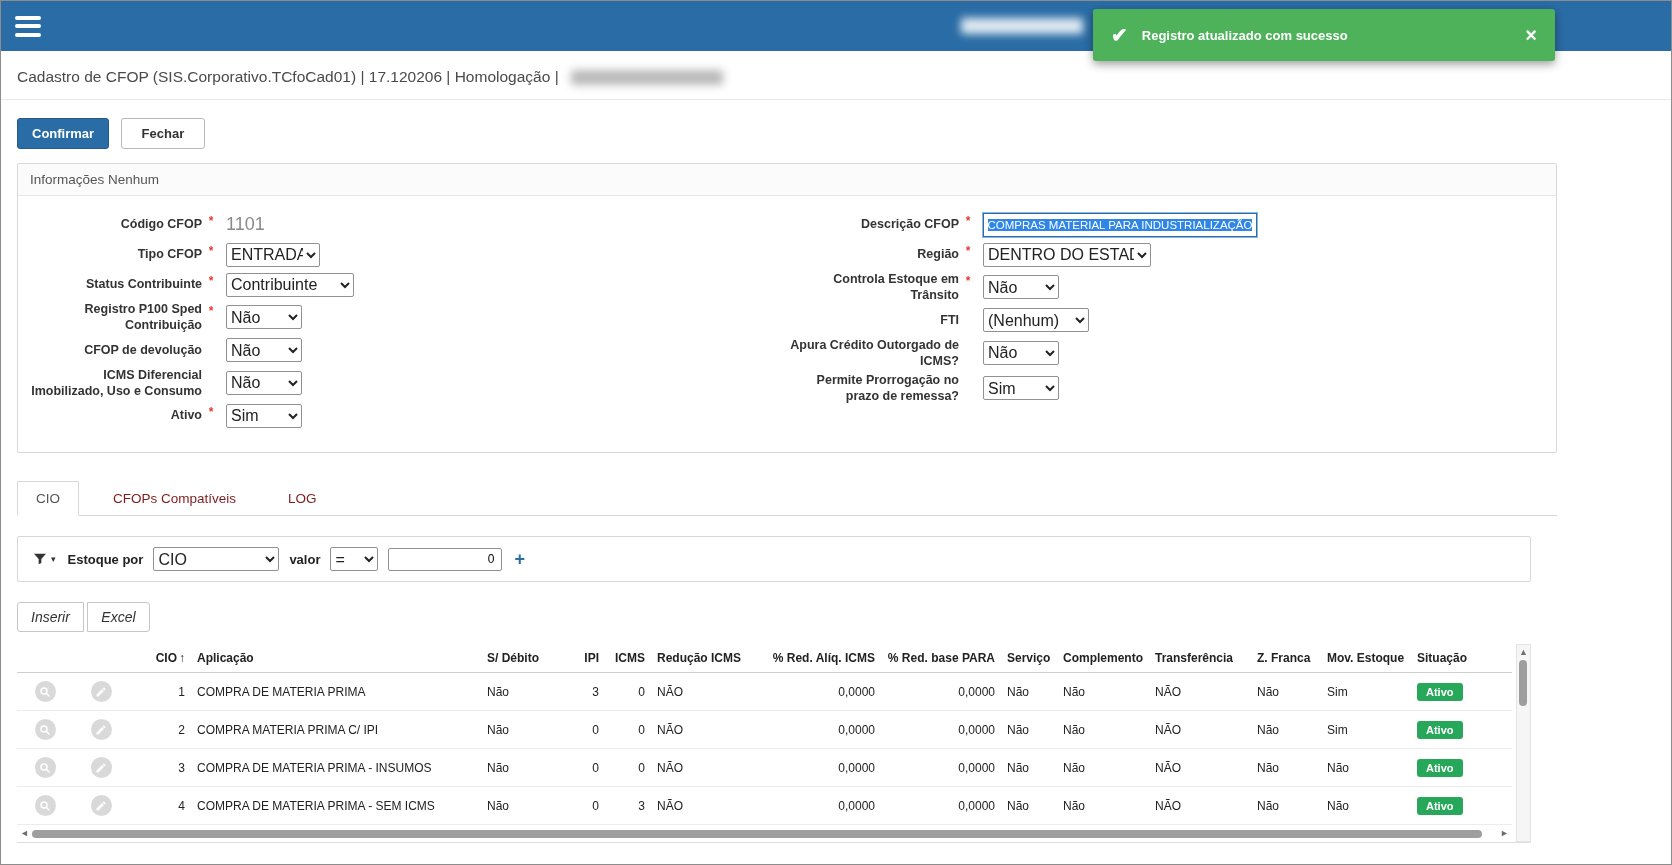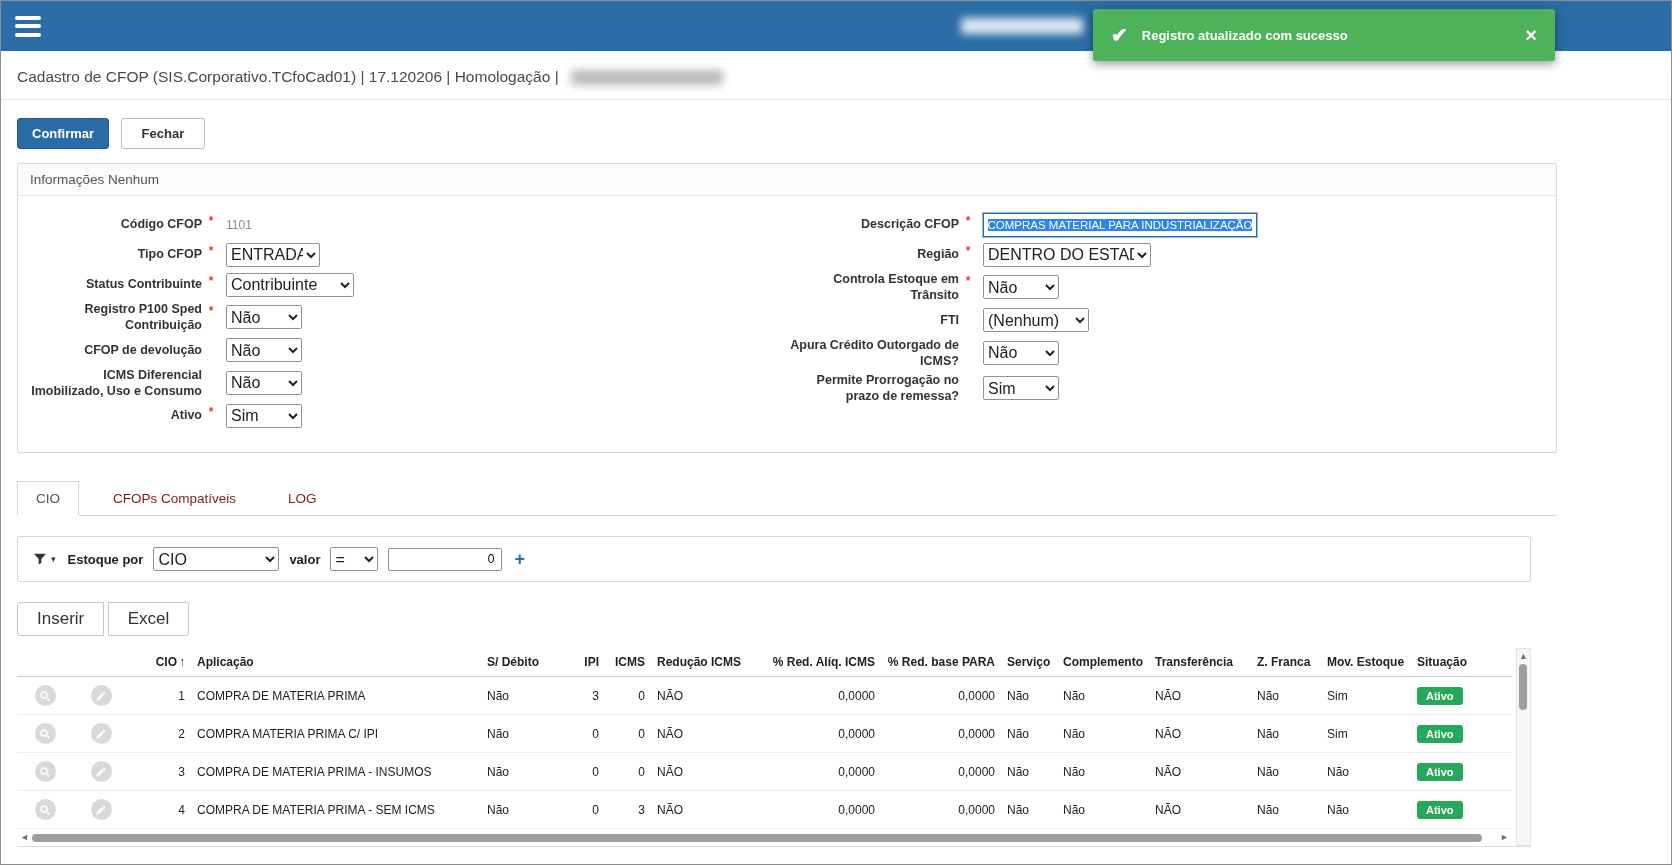--- a/index.html
+++ b/index.html
@@ -34,21 +34,21 @@
   
   .panel { border: 1px solid #d8d8d8; border-radius: 2px; background: #fff; }
   .panel-title { padding: 8px 12px; font-size: 13.5px; color: #555; background: #fbfbfb; border-bottom: 1px solid #e6e6e6; }
   .form-panel { width: 1540px; margin-top: 14px; }
 
   
   .form-grid { display: grid; grid-template-columns: 1fr 1fr; padding: 12px 12px 20px; }
   .frow { display: flex; align-items: center; min-height: 27px; margin: 3px 0; }
   .flabel { width: 172px; text-align: right; font-size: 12.5px; font-weight: bold; color: #333; line-height: 1.3; }
   .req { width: 18px; text-align: center; color: #e53935; font-weight: bold; font-size: 12px; align-self: flex-start; padding-top: 3px; }
-  .static-value { color: #8a8a8a; font-size: 12px; margin-left: 6px; }
+  .static-value { color: #8a8a8a; font-size: 18px; margin-left: 6px; }
   select.ctl { height: 24px; font-family: inherit; font-size: 16px; color: #222; border: 1px solid #919191; border-radius: 2px; background: #fff; margin-left: 6px; }
   .w-tipo { width: 94px; } .w-status { width: 128px; } .w-sm { width: 76px; } .w-regiao { width: 168px; } .w-fti { width: 106px; }
   .desc-input { margin-left: 6px; width: 274px; height: 24px; border: 1px solid #2a6ca5; box-shadow: 0 0 0 1px #8db9e0; background: #fff; display: flex; align-items: center; padding: 0 2px; cursor: text; justify-content: center; }
   .desc-input span { background: #2f86e8; color: #fff; font-size: 11.5px; white-space: nowrap; }
 
   
   .tabs { width: 1540px; margin-top: 28px; display: flex; align-items: flex-end; border-bottom: 1px solid #d8d8d8; }
   .tab { padding: 9px 18px; font-size: 13.5px; cursor: pointer; }
   .tab.active { border: 1px solid #d8d8d8; border-bottom: 1px solid #fff; margin-bottom: -1px; background: #fff; color: #555; }
   .tab.link { color: #7f1d1d; margin-left: 16px; }
@@ -61,21 +61,21 @@
   .filter-btn { background: none; border: none; display: flex; align-items: center; gap: 3px; cursor: pointer; padding: 2px; }
   .caret { font-size: 9px; color: #333; }
   .flt-label { font-size: 13px; font-weight: bold; color: #222; }
   select.flt-field { width: 126px; margin-left: 0; }
   select.flt-op { width: 48px; margin-left: 0; }
   .flt-val { width: 114px; height: 23px; border: 1px solid #919191; border-radius: 2px; font-size: 12px; text-align: right; padding: 0 7px; font-family: inherit; }
   .add-filter { background: none; border: none; color: #2a6ca5; font-size: 18px; font-weight: bold; cursor: pointer; padding: 0 2px; }
 
   
   .grid-toolbar { margin-top: 20px; }
-  .btn-sm { background: #fff; border: 1px solid #c6c6c6; color: #333; font-size: 17px; padding: 6px 19px; cursor: pointer; font-family: inherit; }
+  .btn-sm { background: #fff; border: 1px solid #c6c6c6; color: #333; font-size: 14px; padding: 6px 13px; cursor: pointer; font-family: inherit; font-style: italic; }
   .group-left { border-radius: 3px 0 0 3px; }
   .group-right { border-radius: 0 3px 3px 0; margin-left: -1px; }
 
   
   .grid-wrap { display: flex; margin-top: 12px; border-bottom: 1px solid #ddd; }
   .grid-main { flex: 1; min-width: 0; }
   table { width: 100%; border-collapse: collapse; table-layout: fixed; }
   th { font-size: 12px; font-weight: bold; color: #222; padding: 7px 6px; border-bottom: 1px solid #cfcfcf; white-space: nowrap; overflow: hidden; text-align: left; }
   td { font-size: 12px; color: #222; padding: 8px 6px; border-bottom: 1px solid #ececec; white-space: nowrap; overflow: hidden; }
   .ta-r { text-align: right; } .ta-c { text-align: center; }

